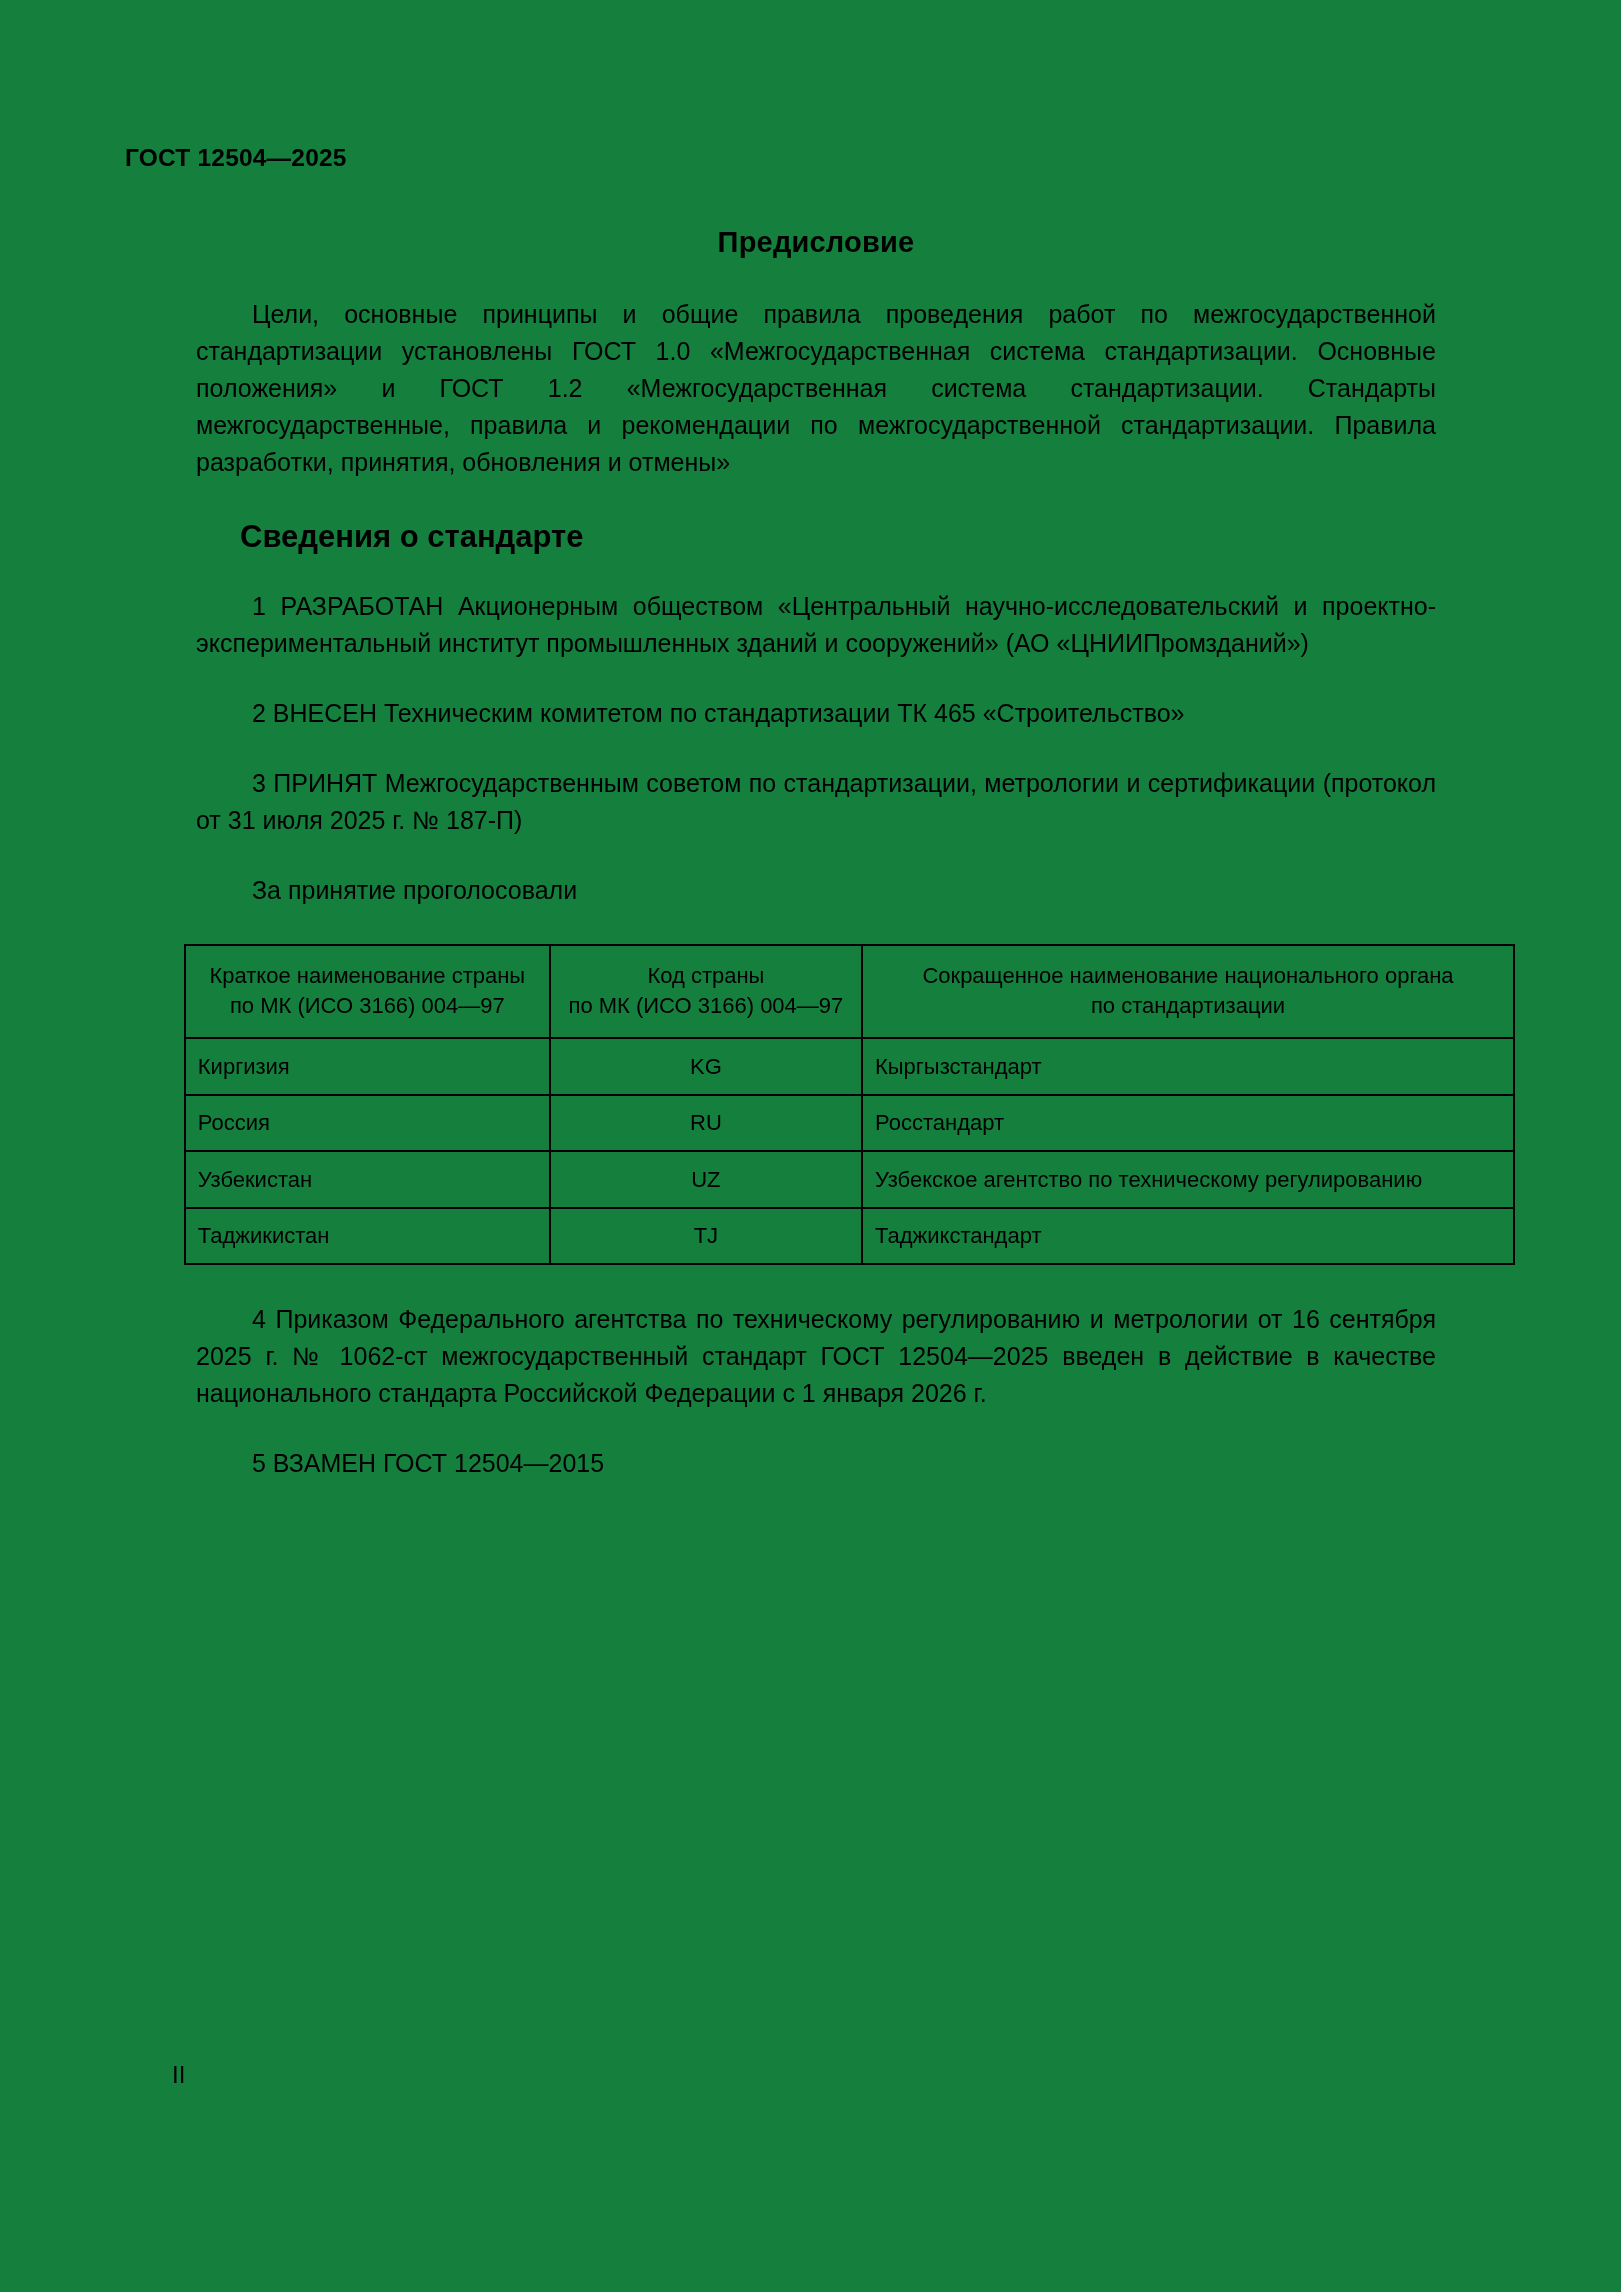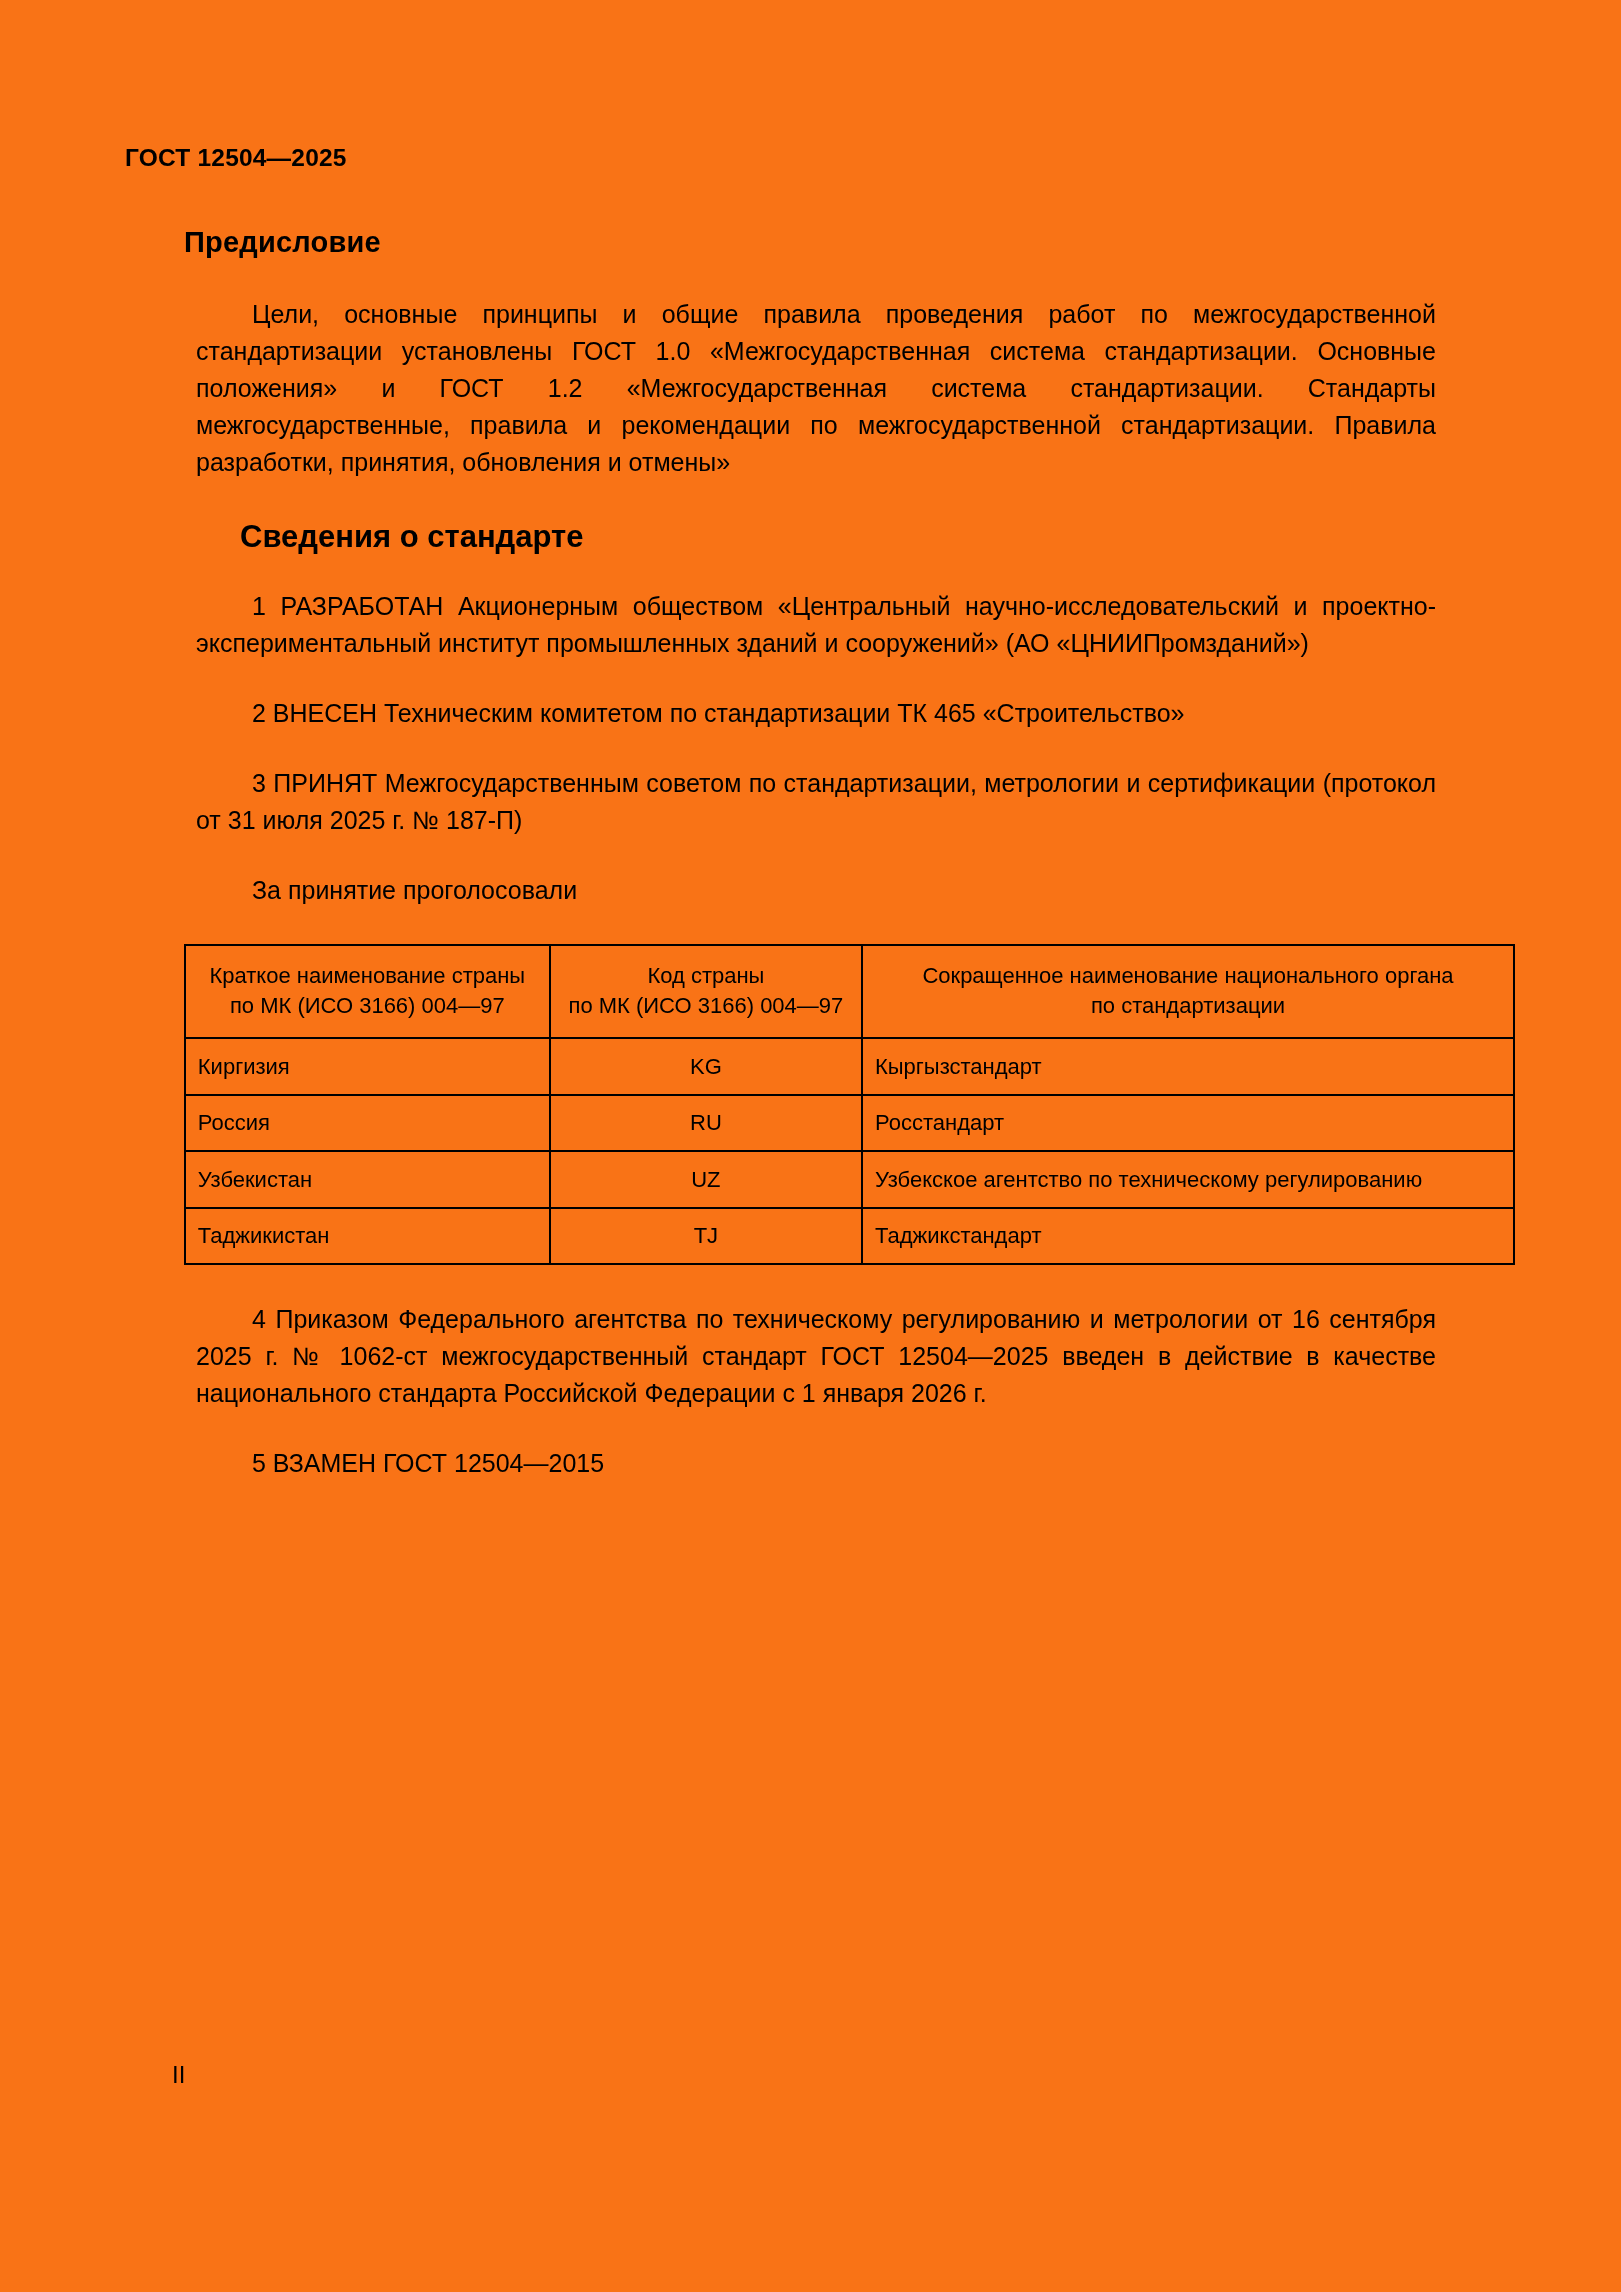--- a/index.html
+++ b/index.html
@@ -8,21 +8,21 @@
     background: #ffffff;
   }
   body {
     font-family: "Liberation Sans", sans-serif;
     color: #000000;
   }
   .page {
     position: relative;
     width: 1621px;
     height: 2293px;
-    background: #f97316;
+    background: #15803d;
     box-sizing: border-box;
     overflow: hidden;
   }
   .content {
     position: absolute;
     left: 184px;
     top: 145px;
     width: 1264px;
   }
 
@@ -30,21 +30,21 @@
   .doc-header {
     font-size: 24.5px;
     font-weight: bold;
     letter-spacing: 0.2px;
     margin: 0 0 0 -59px;
     line-height: 1.1;
   }
 
   
   .section-title {
-    text-align: left;
+    text-align: center;
     font-size: 29px;
     font-weight: bold;
     margin: 53px 0 0 0;
     line-height: 1.2;
     letter-spacing: 0.2px;
   }
 
   
   .para {
     font-size: 25px;

